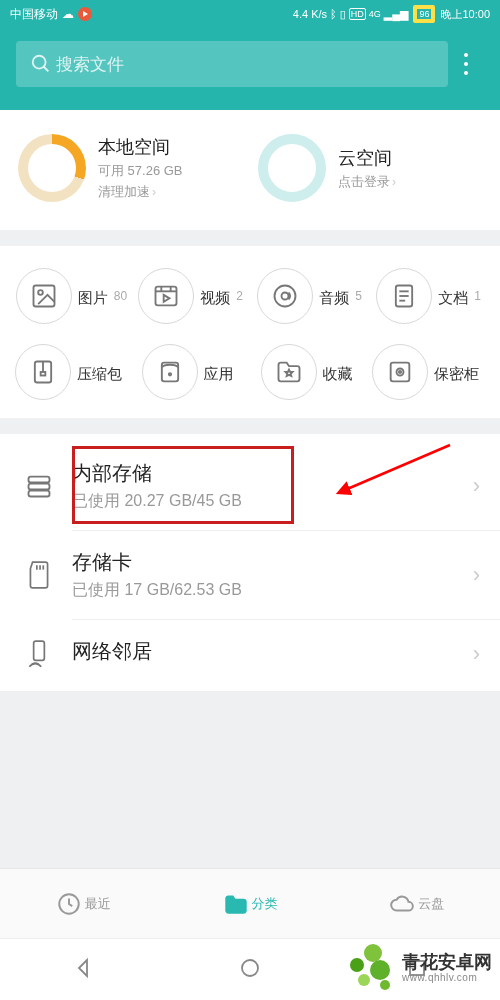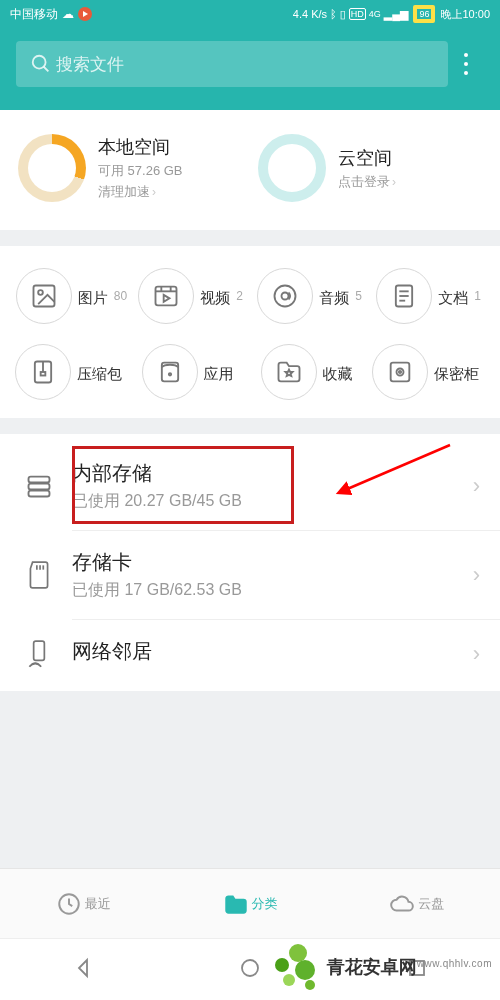--- a/index.html
+++ b/index.html
@@ -63,21 +63,21 @@
 .tab.active .tab-icon-fill { fill: #29b9b1; stroke: #29b9b1; }
 
 
 .nav-bar { position: absolute; bottom: 0; left: 0; right: 0; height: 62px; background: #fff; display: flex; align-items: center; justify-content: space-around; border-top: 1px solid #eee; }
 .nav-btn { color: #888; }
 
 
 .watermark { position: absolute; bottom: 8px; right: 8px; display: flex; align-items: center; gap: 4px; pointer-events: none; }
 .wm-logo { width: 48px; height: 48px; position: relative; }
 .wm-dot { position: absolute; border-radius: 50%; }
-.wm-text { display: flex; line-height: 1.1; }
+.wm-text { display: flex; flex-direction: column; line-height: 1.1; }
 .wm-main { font-size: 18px; font-weight: 600; color: #333; }
 .wm-sub { font-size: 10px; color: #888; letter-spacing: 0.5px; }
 </style>
 </head>
 <body>
 
 <div class="status-bar">
   <div class="status-left">
     <span>中国移动</span>
     <span>☁</span>

